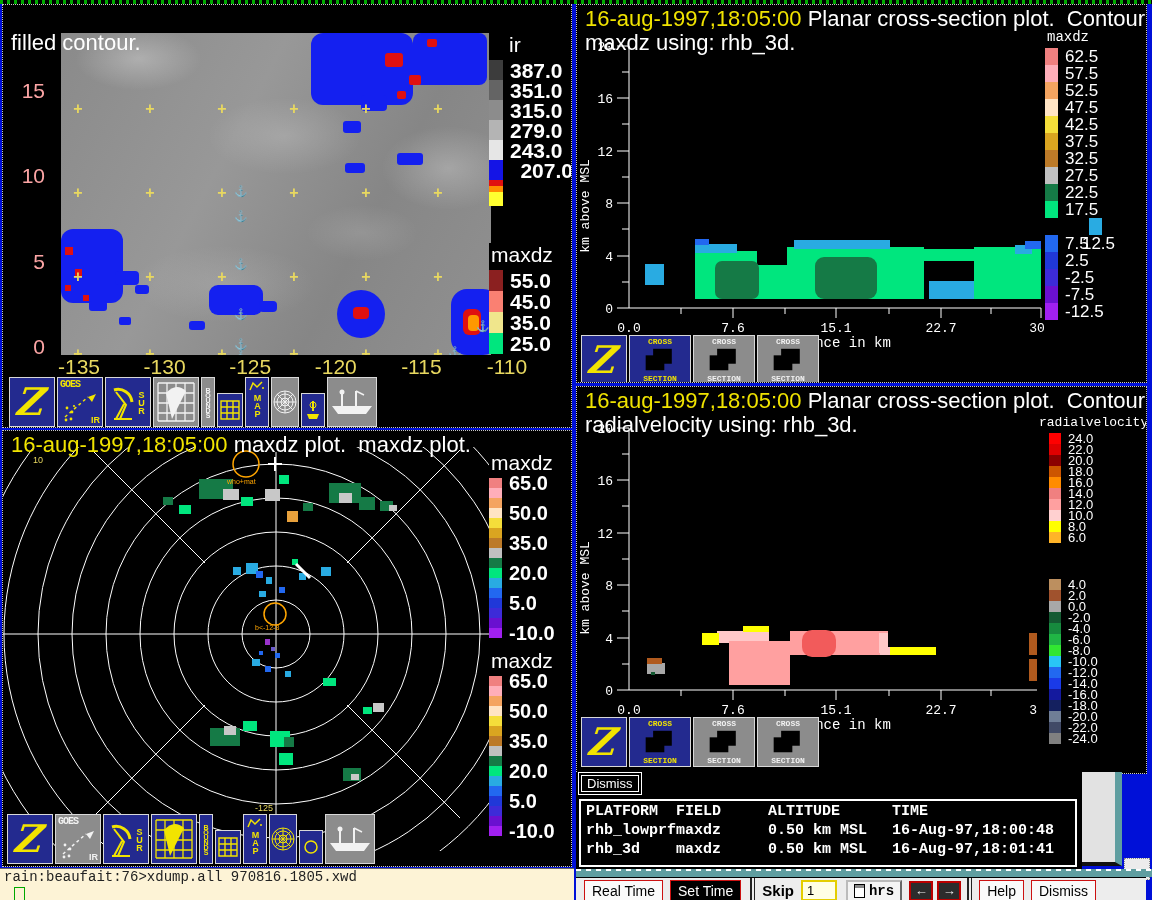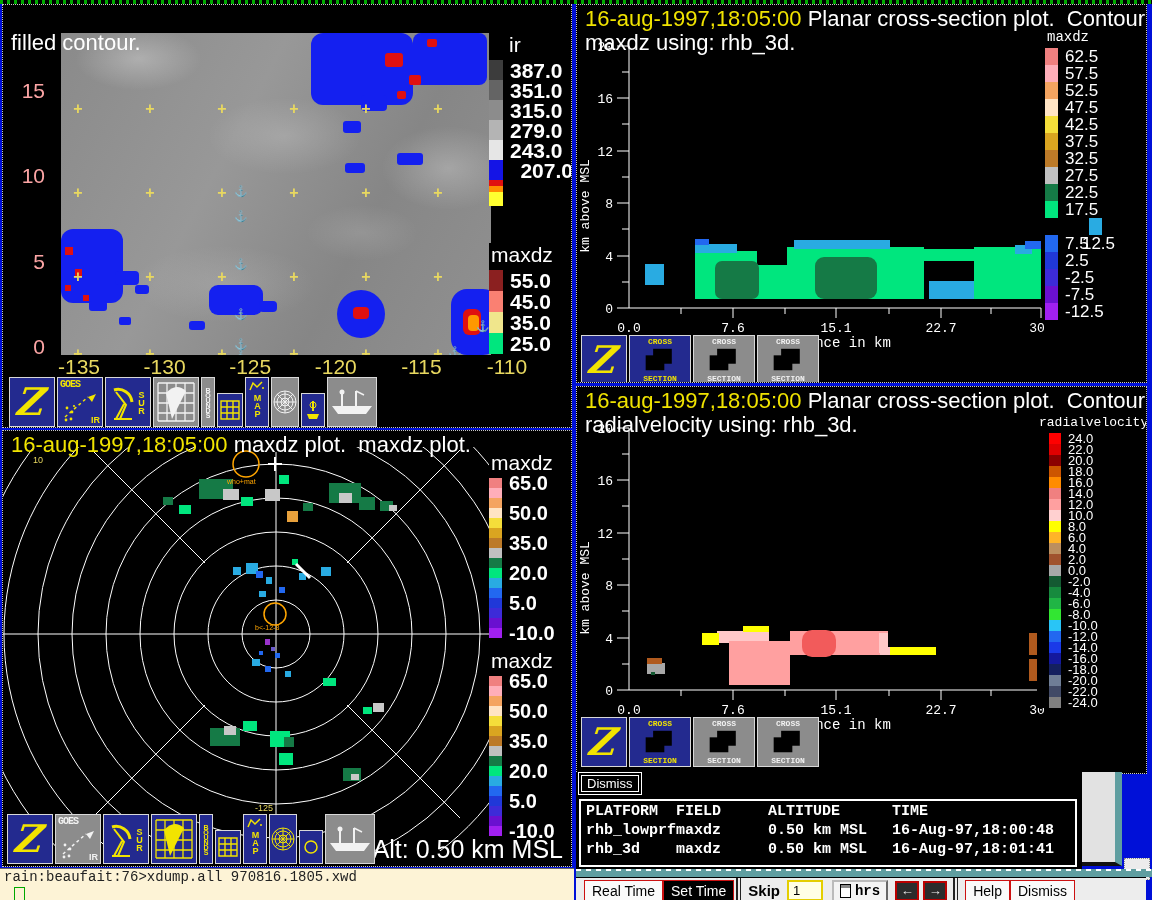--- a/index.html
+++ b/index.html
@@ -95,21 +95,21 @@
      border-right:7px solid #5f9ea0;border-bottom:4px solid #111}
   #cornerbox{position:absolute;left:1124px;top:858px;width:24px;height:20px;background:#ececec;
      border:1px dotted #888}
   
   #controls{position:absolute;left:576px;top:866px;width:576px;height:34px}
   .tealstrip{height:8px;background:#5f9ea0}
   .dotline{height:2px;margin:3px 0 0 0;background:repeating-linear-gradient(90deg,#fff 0 5px,transparent 5px 10px)}
   .btnrow{height:26px;background:#ededed;display:flex;align-items:center;padding-left:8px;
      width:570px;box-sizing:border-box;border-top:1px solid #000}
   .cbtn{background:#fafafa;border:1px solid #cc1111;color:#000;font-size:14px;padding:2px 7px;
-     white-space:nowrap}
+     margin-right:7px;white-space:nowrap}
   .cbtn.dark{background:#000;color:#fff}
   .sep{align-self:stretch;width:2px;border-left:2px solid #222;border-right:1px solid #222;margin:0 7px 0 2px}
   .skiplbl{font-weight:700;font-size:15px;margin-right:7px}
   .skipval{width:24px;background:#ffffe4;border:2px solid #e4ce00;font-size:13px;padding:1px 4px;
      margin-right:9px}
   .hrsbtn{display:flex;align-items:center;gap:4px;border:2px outset #bbb;background:#f4f4f4;
      font-weight:700;font-family:"Liberation Mono",monospace;font-size:14px;padding:1px 6px;margin-right:7px}
   .hicon{width:9px;height:12px;border:1px solid #000;background:#fff;
      box-shadow:inset 0 3px 0 #888;flex:none}
   .arrbtn{width:24px;height:20px;background:#2c2c2c;color:#eee;border:2px solid #bb0000;
@@ -519,21 +519,20 @@
         </div>
         <div class="cbrow" style="height: 10px;">
           <div class="cbsw" style="width: 13px; background: rgb(106, 16, 208);"></div>
         </div>
         <div class="cbrow" style="height: 10px;">
           <div class="cbsw" style="width: 13px; background: rgb(160, 32, 240);"></div>
           <span class="cblb">-10.0</span>
         </div>
       </div>
   </div>
-  <div class="altlbl">Alt: 0.50 km MSL</div>
   <div class="toolbar">
     <div class="icon nav big">
         <span class="z">Z</span>
       </div>
     <div class="icon uns big">
       <span class="goes-t">GOES</span>
       <svg width="44" height="48" viewBox="0 0 44 48">
           <path d="M7,39 L30,19" stroke-dasharray="3,3" stroke-width="1.5"></path>
           <path d="M30,19 l8,-3 l-4,8 z" fill="currentColor" stroke="none"></path>
           <circle cx="9" cy="30" r="1.4" fill="currentColor" stroke="none"></circle>
@@ -841,21 +840,21 @@
           <span class="cblb">10.0</span>
         </div>
         <div class="cbrow" style="height: 11px;">
           <div class="cbsw" style="width: 12px; background: rgb(255, 255, 0);"></div>
           <span class="cblb">8.0</span>
         </div>
         <div class="cbrow" style="height: 11px;">
           <div class="cbsw" style="width: 12px; background: rgb(255, 180, 40);"></div>
           <span class="cblb">6.0</span>
         </div>
-        <div class="cbrow" style="height: 11px;">
+        <div class="cbrow" style="height: 11px; margin-top: 36px;">
           <div class="cbsw" style="width: 12px; background: rgb(188, 143, 95);"></div>
           <span class="cblb">4.0</span>
         </div>
         <div class="cbrow" style="height: 11px;">
           <div class="cbsw" style="width: 12px; background: rgb(160, 82, 45);"></div>
           <span class="cblb">2.0</span>
         </div>
         <div class="cbrow" style="height: 11px;">
           <div class="cbsw" style="width: 12px; background: rgb(168, 168, 168);"></div>
           <span class="cblb">0.0</span>

